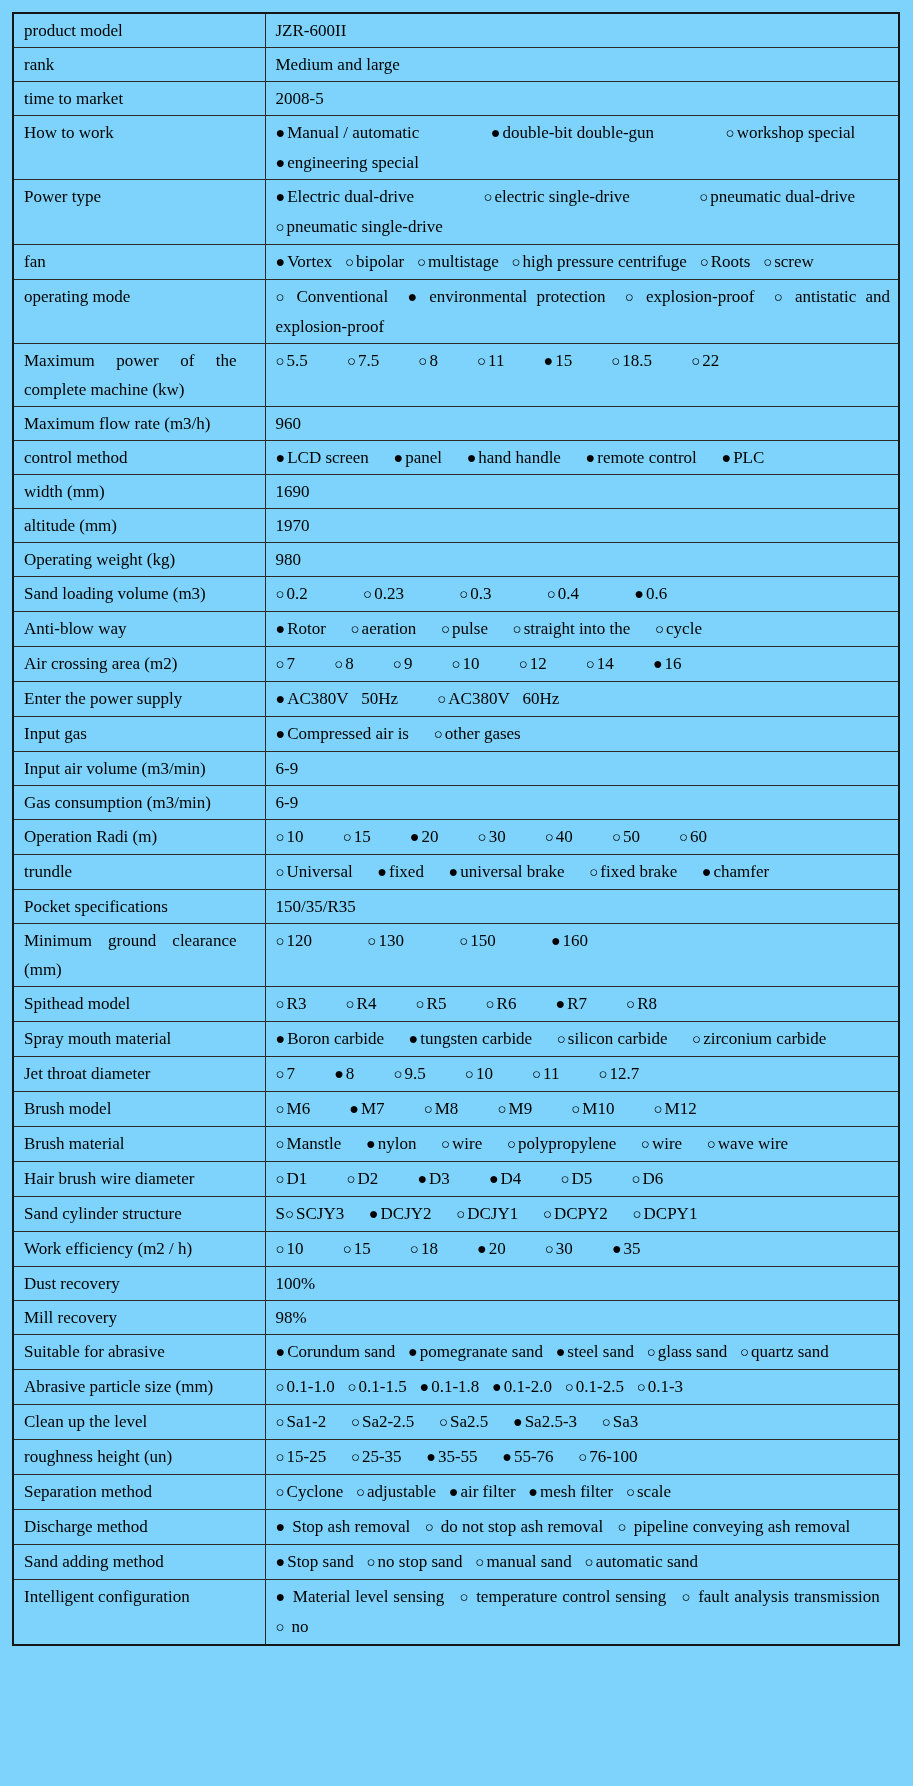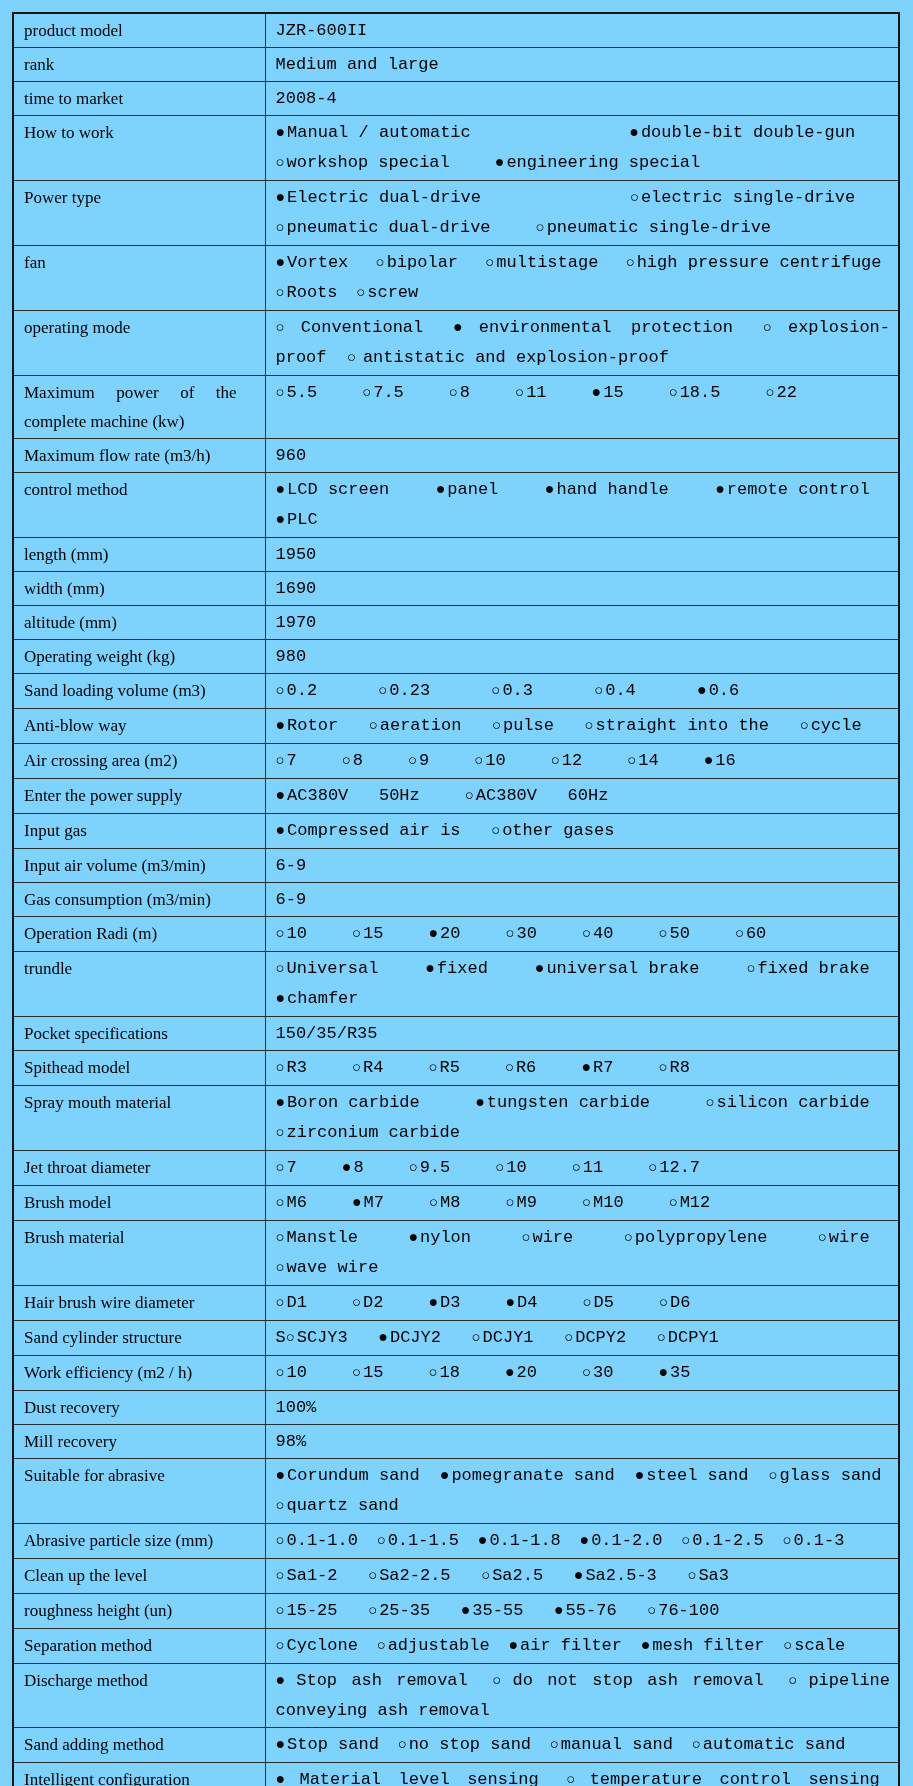--- a/index.html
+++ b/index.html
@@ -31,21 +31,21 @@
     line-height: 29px;
     padding: 2px 8px 2px 10px;
     box-sizing: border-box;
     overflow: hidden;
   }
   td.label {
     width: 252px;
     padding-right: 28px;
     text-align: justify;
   }
-  td.value { text-align: justify; font-family: Liberation Mono, monospace; }
+  td.value { text-align: justify; }
   
   .opt { display: inline-block; white-space: nowrap; }
   .g-s  .opt { margin-right: .5em; }
   .g-m  .opt { margin-right: 1.2em; }
   .g-l  .opt { margin-right: 2.05em; }
   .g-xl .opt { margin-right: 3em; }
   
   .flow .opt { display: inline; white-space: normal; margin-right: .6em; }
   .b { margin-right: 2px; font-size: 16px; }
   .b.un { font-size: 15px; }
@@ -61,21 +61,21 @@
         <tr>
           <td class="label">product model</td>
           <td class="value"><span>JZR-600II</span></td>
         </tr>
         <tr>
           <td class="label">rank</td>
           <td class="value"><span>Medium and large</span></td>
         </tr>
         <tr>
           <td class="label">time to market</td>
-          <td class="value"><span>2008-4</span></td>
+          <td class="value"><span>2008-5</span></td>
         </tr>
         <tr>
           <td class="label">How to work</td>
           <td class="value g-l"><span class="opt"><span class="b sel">●</span><span class="t">Manual / automatic</span></span> <span class="opt"><span class="b sel">●</span><span class="t">double-bit double-gun</span></span> <span class="opt"><span class="b un">○</span><span class="t">workshop special</span></span> <span class="opt"><span class="b sel">●</span><span class="t">engineering special</span></span> </td>
         </tr>
         <tr>
           <td class="label">Power type</td>
           <td class="value g-l"><span class="opt"><span class="b sel">●</span><span class="t">Electric dual-drive</span></span> <span class="opt"><span class="b un">○</span><span class="t">electric single-drive</span></span> <span class="opt"><span class="b un">○</span><span class="t">pneumatic dual-drive</span></span> <span class="opt"><span class="b un">○</span><span class="t">pneumatic single-drive</span></span> </td>
         </tr>
         <tr>
@@ -92,24 +92,20 @@
         </tr>
         <tr>
           <td class="label">Maximum flow rate (m3/h)</td>
           <td class="value"><span>960</span></td>
         </tr>
         <tr>
           <td class="label">control method</td>
           <td class="value g-m"><span class="opt"><span class="b sel">●</span><span class="t">LCD screen</span></span> <span class="opt"><span class="b sel">●</span><span class="t">panel</span></span> <span class="opt"><span class="b sel">●</span><span class="t">hand handle</span></span> <span class="opt"><span class="b sel">●</span><span class="t">remote control</span></span> <span class="opt"><span class="b sel">●</span><span class="t">PLC</span></span> </td>
         </tr>
         <tr>
-          <td class="label">length (mm)</td>
-          <td class="value"><span>1950</span></td>
-        </tr>
-        <tr>
           <td class="label">width (mm)</td>
           <td class="value"><span>1690</span></td>
         </tr>
         <tr>
           <td class="label">altitude (mm)</td>
           <td class="value"><span>1970</span></td>
         </tr>
         <tr>
           <td class="label">Operating weight (kg)</td>
           <td class="value"><span>980</span></td>
@@ -146,20 +142,24 @@
           <td class="label">Operation Radi (m)</td>
           <td class="value g-l"><span class="opt"><span class="b un">○</span><span class="t">10</span></span> <span class="opt"><span class="b un">○</span><span class="t">15</span></span> <span class="opt"><span class="b sel">●</span><span class="t">20</span></span> <span class="opt"><span class="b un">○</span><span class="t">30</span></span> <span class="opt"><span class="b un">○</span><span class="t">40</span></span> <span class="opt"><span class="b un">○</span><span class="t">50</span></span> <span class="opt"><span class="b un">○</span><span class="t">60</span></span> </td>
         </tr>
         <tr>
           <td class="label">trundle</td>
           <td class="value g-m"><span class="opt"><span class="b un">○</span><span class="t">Universal</span></span> <span class="opt"><span class="b sel">●</span><span class="t">fixed</span></span> <span class="opt"><span class="b sel">●</span><span class="t">universal brake</span></span> <span class="opt"><span class="b un">○</span><span class="t">fixed brake</span></span> <span class="opt"><span class="b sel">●</span><span class="t">chamfer</span></span> </td>
         </tr>
         <tr>
           <td class="label">Pocket specifications</td>
           <td class="value"><span>150/35/R35</span></td>
+        </tr>
+        <tr>
+          <td class="label">Minimum ground clearance (mm)</td>
+          <td class="value g-xl"><span class="opt"><span class="b un">○</span><span class="t">120</span></span> <span class="opt"><span class="b un">○</span><span class="t">130</span></span> <span class="opt"><span class="b un">○</span><span class="t">150</span></span> <span class="opt"><span class="b sel">●</span><span class="t">160</span></span> </td>
         </tr>
         <tr>
           <td class="label">Spithead model</td>
           <td class="value g-l"><span class="opt"><span class="b un">○</span><span class="t">R3</span></span> <span class="opt"><span class="b un">○</span><span class="t">R4</span></span> <span class="opt"><span class="b un">○</span><span class="t">R5</span></span> <span class="opt"><span class="b un">○</span><span class="t">R6</span></span> <span class="opt"><span class="b sel">●</span><span class="t">R7</span></span> <span class="opt"><span class="b un">○</span><span class="t">R8</span></span> </td>
         </tr>
         <tr>
           <td class="label">Spray mouth material</td>
           <td class="value g-m"><span class="opt"><span class="b sel">●</span><span class="t">Boron carbide</span></span> <span class="opt"><span class="b sel">●</span><span class="t">tungsten carbide</span></span> <span class="opt"><span class="b un">○</span><span class="t">silicon carbide</span></span> <span class="opt"><span class="b un">○</span><span class="t">zirconium carbide</span></span> </td>
         </tr>
         <tr>

